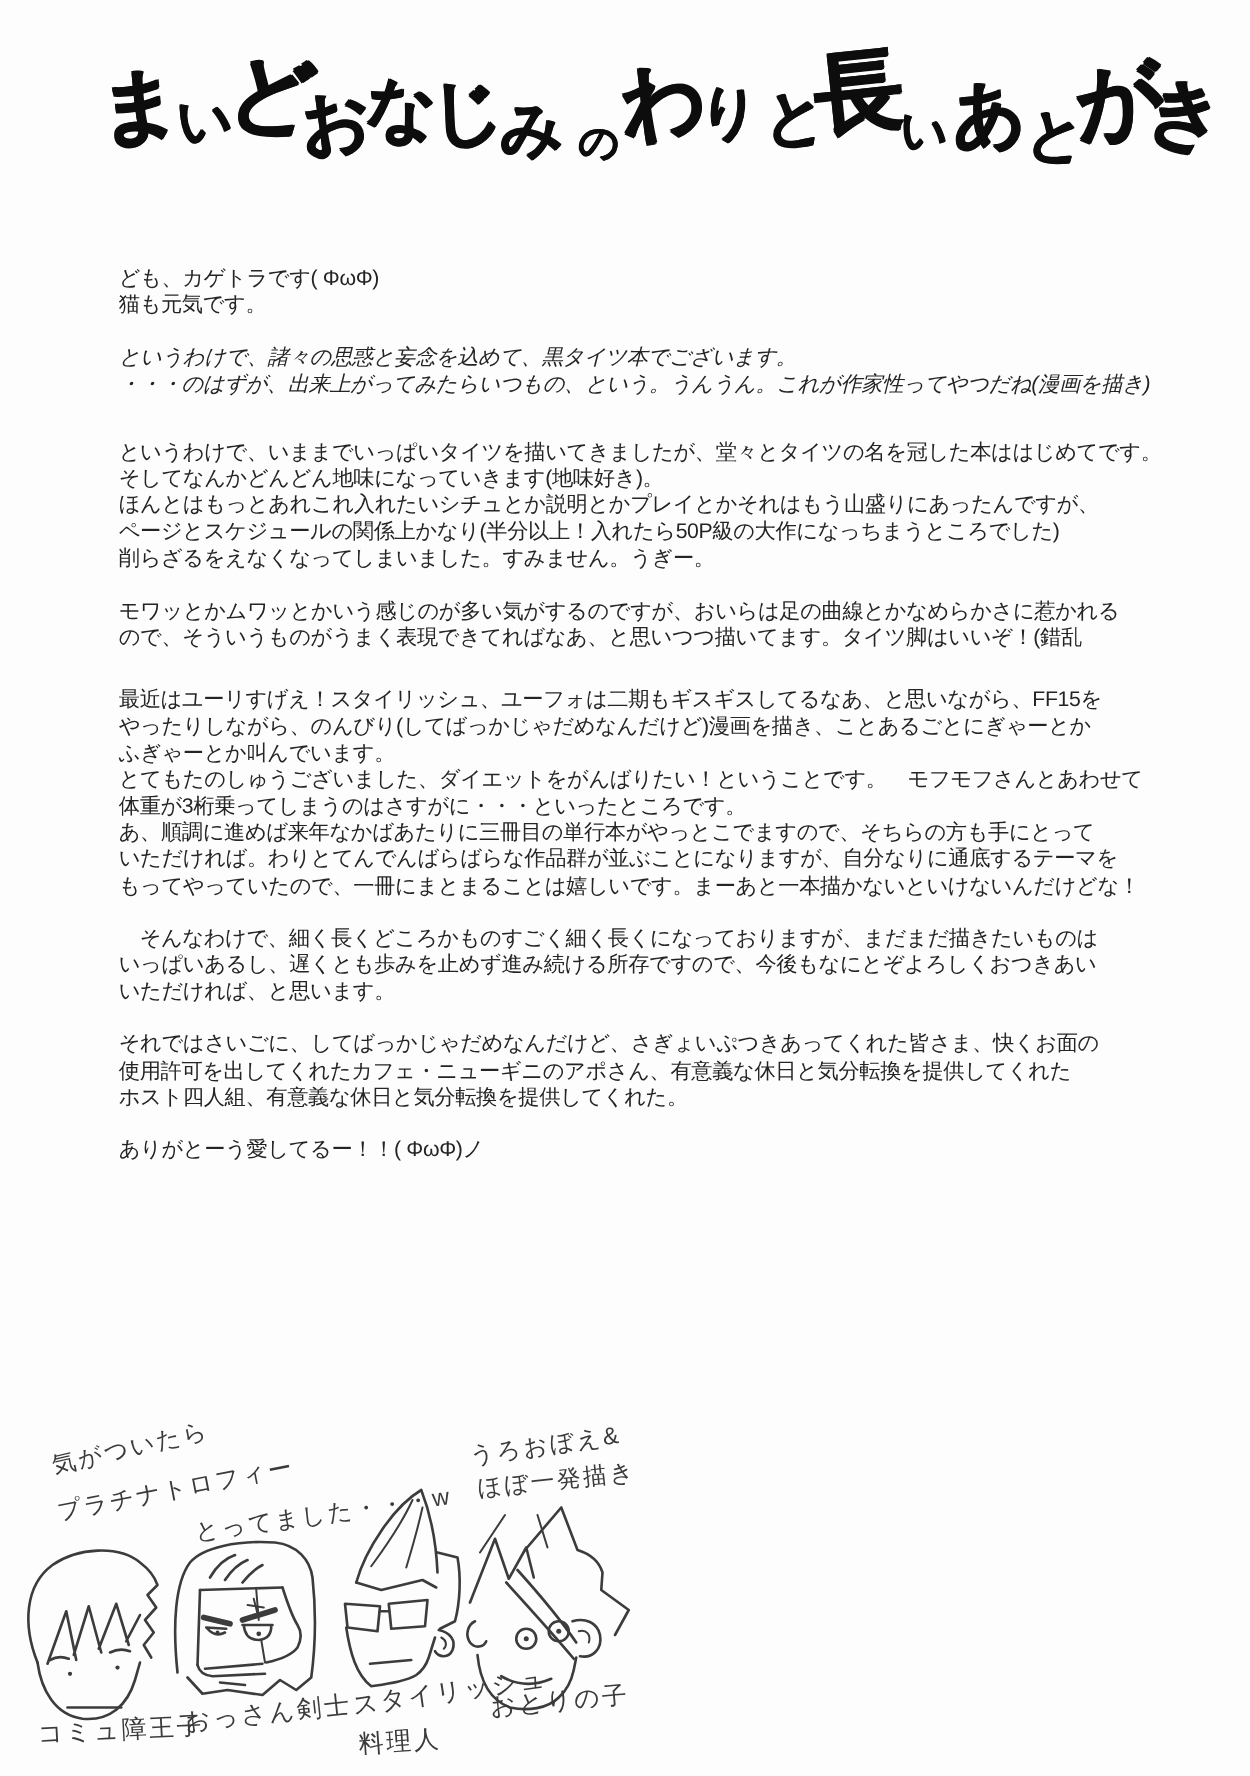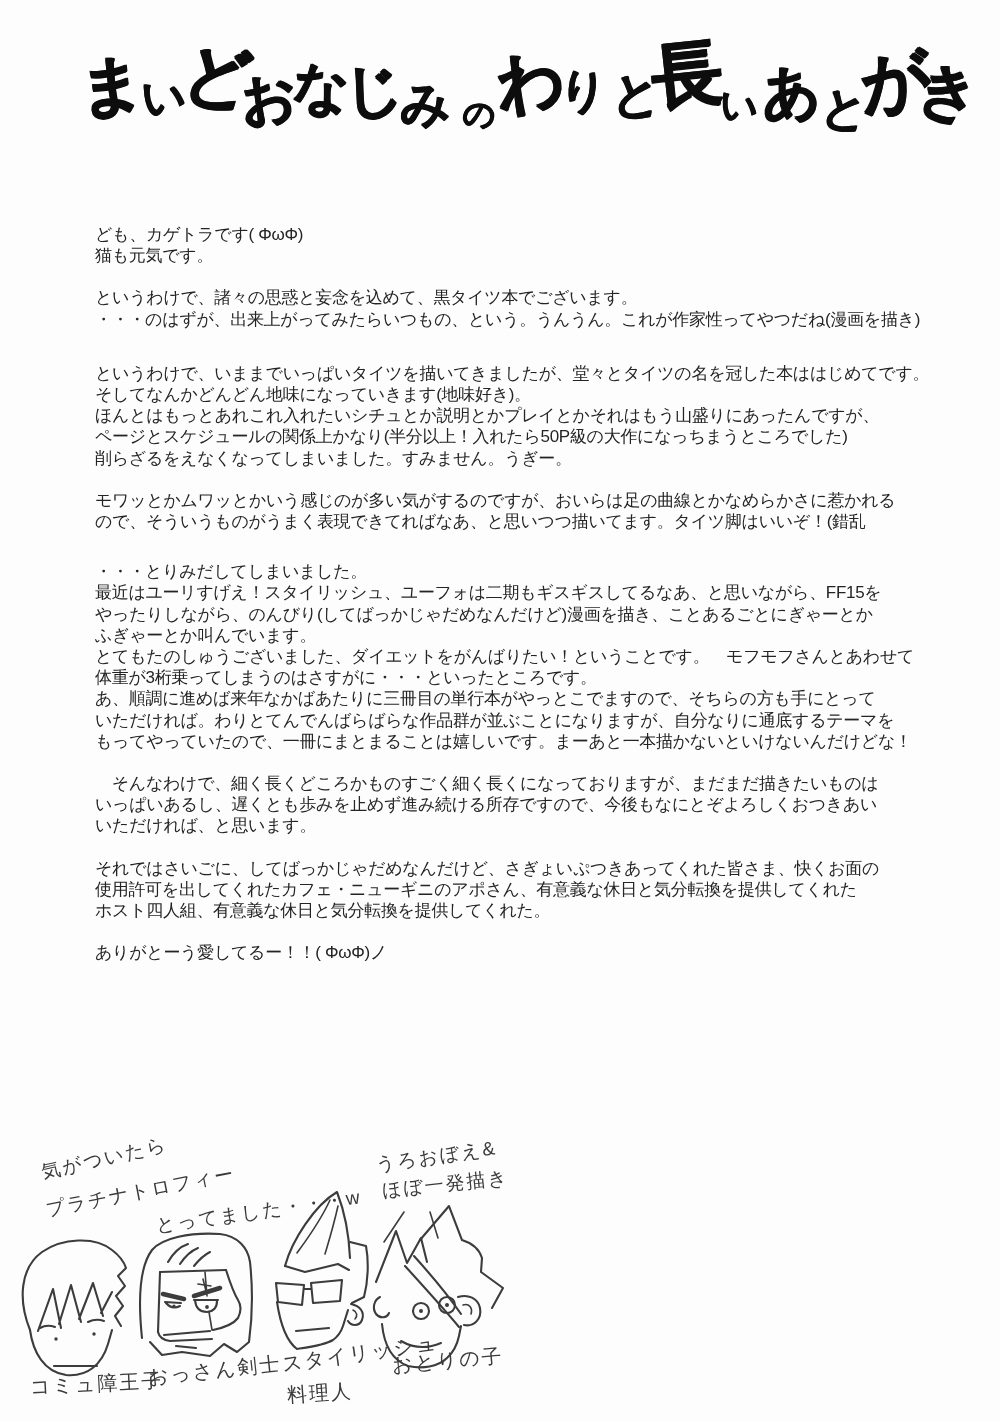--- a/index.html
+++ b/index.html
@@ -31,27 +31,27 @@
     font-weight:900;
     color:#0d0d0d;
     margin-right:-7px;
     line-height:1;
     text-shadow:1.4px 0 #0d0d0d,0 1.4px #0d0d0d,1px 1px #0d0d0d;
     transform-origin:50% 60%;
     white-space:pre;
   }
   
   .body-text{
-    position:absolute;left:95px;top:224px;width:870px;
+    position:absolute;left:95px;top:212px;width:870px;
     font-size:17px;line-height:21.2px;
     color:var(--ink);
     letter-spacing:-0.3px;
   }
   .para{margin:0 0 21px 0;}
-  .para:nth-child(2){margin-bottom:33px;}
+  .para:nth-child(2){margin-bottom:33px;font-style:italic;}
   .para:nth-child(4){margin-bottom:29px;}
   .body-line{white-space:pre;}
   
   .sketch-svg{position:absolute;left:0;top:1128px;}
   .sketch-svg path,.sketch-svg circle{
     fill:none;stroke:var(--sketch-ink);
     stroke-width:2.1;stroke-linecap:round;stroke-linejoin:round;
   }
   .sketch-svg .thick{stroke-width:4.6;}
   .sketch-svg .dot{fill:var(--sketch-ink);stroke:none;}
@@ -114,21 +114,20 @@
         <div class="body-line">そしてなんかどんどん地味になっていきます(地味好き)。</div>
         <div class="body-line">ほんとはもっとあれこれ入れたいシチュとか説明とかプレイとかそれはもう山盛りにあったんですが、</div>
         <div class="body-line">ページとスケジュールの関係上かなり(半分以上！入れたら50P級の大作になっちまうところでした)</div>
         <div class="body-line">削らざるをえなくなってしまいました。すみません。うぎー。</div>
       </div>
       <div class="para">
         <div class="body-line">モワッとかムワッとかいう感じのが多い気がするのですが、おいらは足の曲線とかなめらかさに惹かれる</div>
         <div class="body-line">ので、そういうものがうまく表現できてればなあ、と思いつつ描いてます。タイツ脚はいいぞ！(錯乱</div>
       </div>
       <div class="para">
-        <div class="body-line">・・・とりみだしてしまいました。</div>
         <div class="body-line">最近はユーリすげえ！スタイリッシュ、ユーフォは二期もギスギスしてるなあ、と思いながら、FF15を</div>
         <div class="body-line">やったりしながら、のんびり(してばっかじゃだめなんだけど)漫画を描き、ことあるごとにぎゃーとか</div>
         <div class="body-line">ふぎゃーとか叫んでいます。</div>
         <div class="body-line">とてもたのしゅうございました、ダイエットをがんばりたい！ということです。　モフモフさんとあわせて</div>
         <div class="body-line">体重が3桁乗ってしまうのはさすがに・・・といったところです。</div>
         <div class="body-line">あ、順調に進めば来年なかばあたりに三冊目の単行本がやっとこでますので、そちらの方も手にとって</div>
         <div class="body-line">いただければ。わりとてんでんばらばらな作品群が並ぶことになりますが、自分なりに通底するテーマを</div>
         <div class="body-line">もってやっていたので、一冊にまとまることは嬉しいです。まーあと一本描かないといけないんだけどな！</div>
       </div>
       <div class="para">

